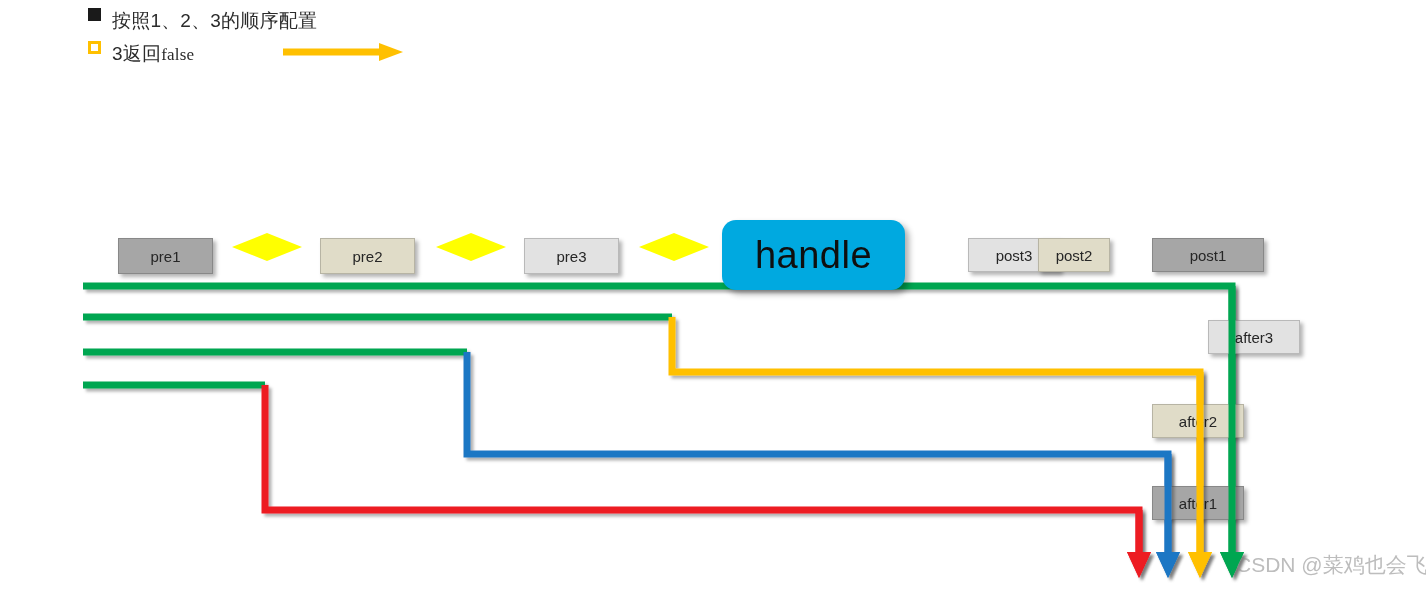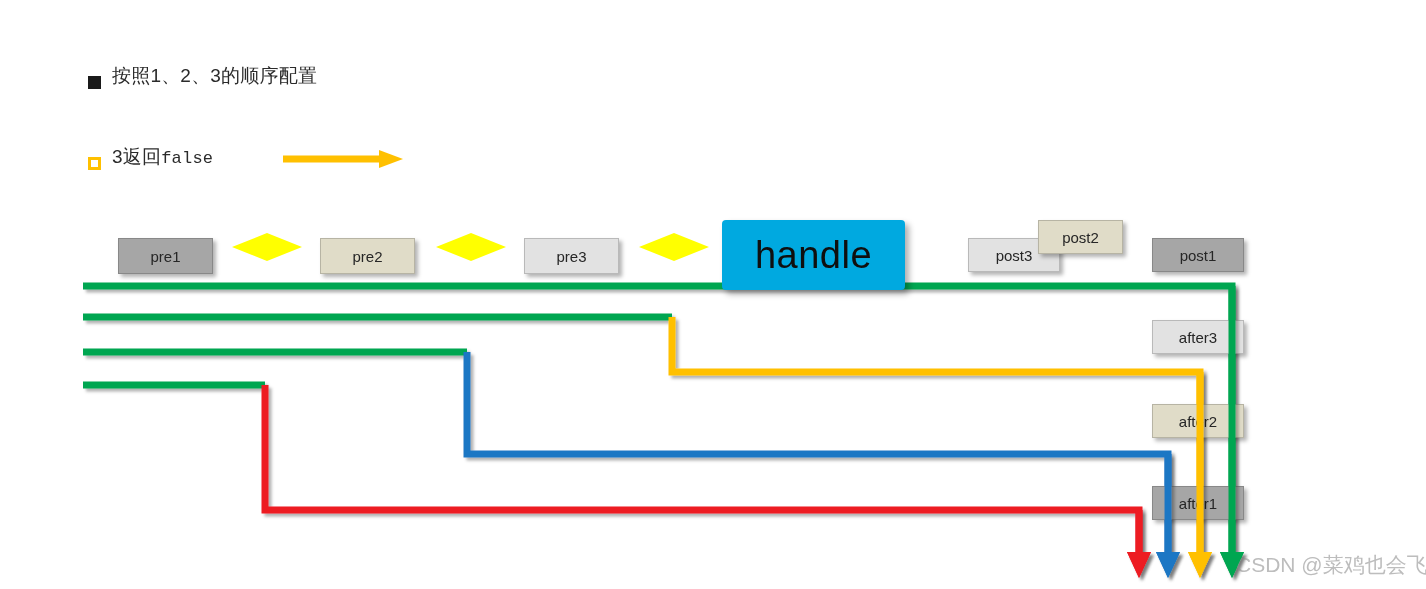--- a/index.html
+++ b/index.html
@@ -7,42 +7,42 @@
     width:1426px;height:589px;
     background:#ffffff;
     font-family:"Liberation Sans","DejaVu Sans",sans-serif;
     overflow:hidden;
     position:relative;
   }
   #stage{position:absolute;left:0;top:0;width:1426px;height:589px;}
 
   
   .legend{position:absolute;left:88px;top:8px;}
-  .lg-row{position:relative;height:33px;display:flex;align-items:flex-end;margin-top:48px;}
+  .lg-row{position:relative;height:33px;display:flex;align-items:flex-start;}
   .lg-sq{width:13px;height:13px;box-sizing:border-box;flex:0 0 auto;}
   .lg-sq.solid{background:#1a1a1a;border:1px solid #1a1a1a;}
   .lg-sq.hollow{background:#ffffff;border:3px solid #000;}
   .lg-label{margin-left:11px;font-size:19px;color:#2b2b2b;white-space:nowrap;letter-spacing:.2px;}
-  .lg-label .mono{font-family:Liberation Mono, monospace;font-size:17px;}
+  .lg-label .mono{font-family:Liberation Serif, serif;font-size:17px;}
   .lg-arrow{position:absolute;left:195px;height:22px;width:120px;}
 
   
   .node{
     position:absolute;box-sizing:border-box;
     display:flex;align-items:center;justify-content:center;
     font-size:15px;color:#262626;
     box-shadow:3px 3px 4px rgba(0,0,0,.30);
     border:1px solid rgba(0,0,0,.18);
     margin-top:10px;
   }
   .node.dark{background:#a6a6a6;}
   .node.beige{background:#e0dcc8;}
   .node.light{background:#e2e2e2;}
   .node.handle{
-    background:#00a9e0;border:none;border-radius:4px;
+    background:#00a9e0;border:none;border-radius:14px;
     font-size:38px;color:#0f0f0f;letter-spacing:.5px;
     box-shadow:4px 4px 6px rgba(0,0,0,.32);
   }
   .diamond{position:absolute;}
 
   
   #flow{position:absolute;left:0;top:0;width:1426px;height:589px;}
 
   
   .watermark{
@@ -100,21 +100,21 @@
       <polygon points="1156,552 1180,552 1168,578" fill="#1f77c4"></polygon>
     </g>
 
     <g filter="url(#sh)">
       <path d="M83,385 L265,385" fill="none" stroke="#00a651" stroke-width="7"></path>
       <path d="M265,385 L265,510 L1139,510 L1139,556" fill="none" stroke="#ed1c24" stroke-width="7"></path>
       <polygon points="1127,552 1151,552 1139,578" fill="#ed1c24"></polygon>
     </g>
   </svg>
 
-  <div class="node light" style="left:1152px;top:310px;width:92px;height:34px;z-index:2;">
+  <div class="node light" style="left:1208px;top:310px;width:92px;height:34px;z-index:2;">
       <span>after3</span>
     </div>
   <div class="node beige" style="left:1152px;top:394px;width:92px;height:34px;z-index:2;">
       <span>after2</span>
     </div>
   <div class="node dark" style="left:1152px;top:476px;width:92px;height:34px;z-index:2;">
       <span>after1</span>
     </div>
 
   <svg id="flow-top" style="position:absolute;left:0;top:0;width:1426px;height:589px;z-index:3;pointer-events:none;" viewBox="0 0 1426 589">
@@ -150,22 +150,22 @@
     <polygon points="36,1 71,15 36,29 1,15" fill="#ffff00"></polygon>
   </svg>
 
   <div class="node handle" style="left:722px;top:210px;width:183px;height:70px;z-index:4;">
       <span>handle</span>
     </div>
 
   <div class="node light" style="left:968px;top:228px;width:92px;height:34px;z-index:4;">
       <span>post3</span>
     </div>
-  <div class="node beige" style="left:1038px;top:210px;width:85px;height:34px;z-index:4;">
+  <div class="node beige" style="left:1038px;top:228px;width:72px;height:34px;z-index:4;">
       <span>post2</span>
     </div>
-  <div class="node dark" style="left:1152px;top:228px;width:92px;height:34px;z-index:4;">
+  <div class="node dark" style="left:1152px;top:228px;width:112px;height:34px;z-index:4;">
       <span>post1</span>
     </div>
 
   <div class="watermark">CSDN @菜鸡也会飞</div>
 
 </div>
 
 </body></html>

